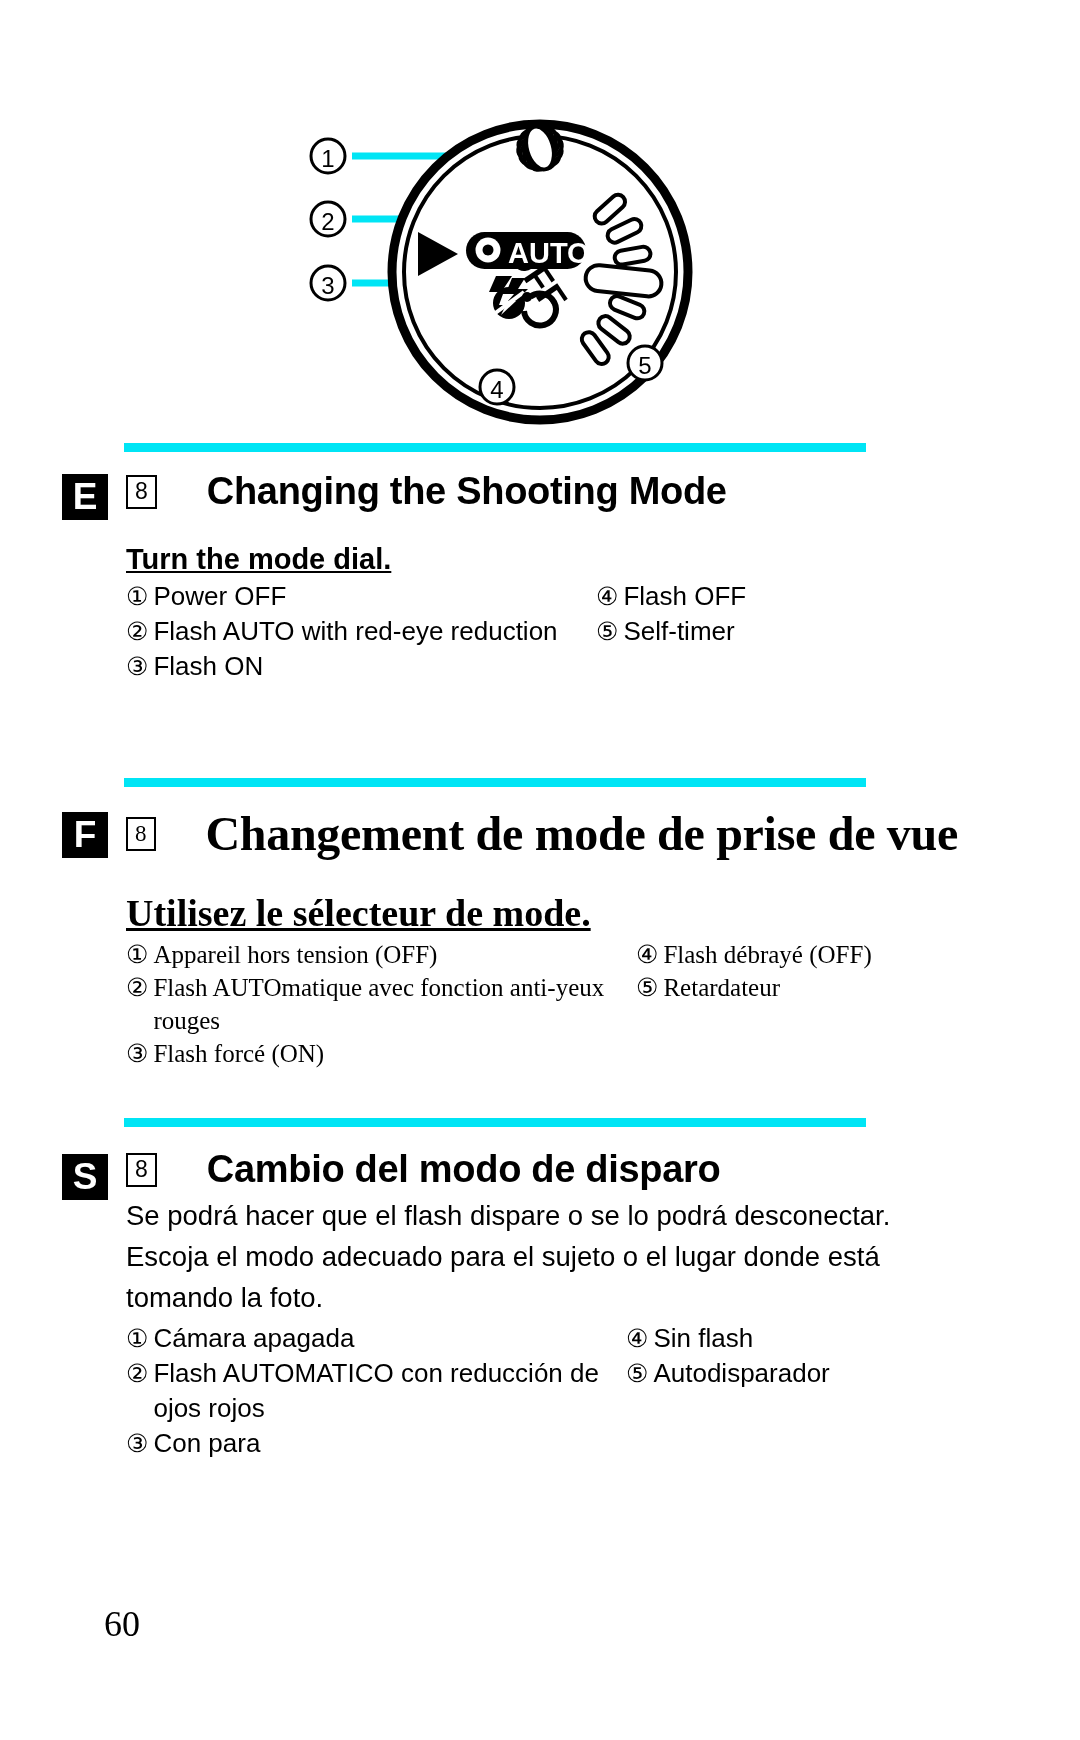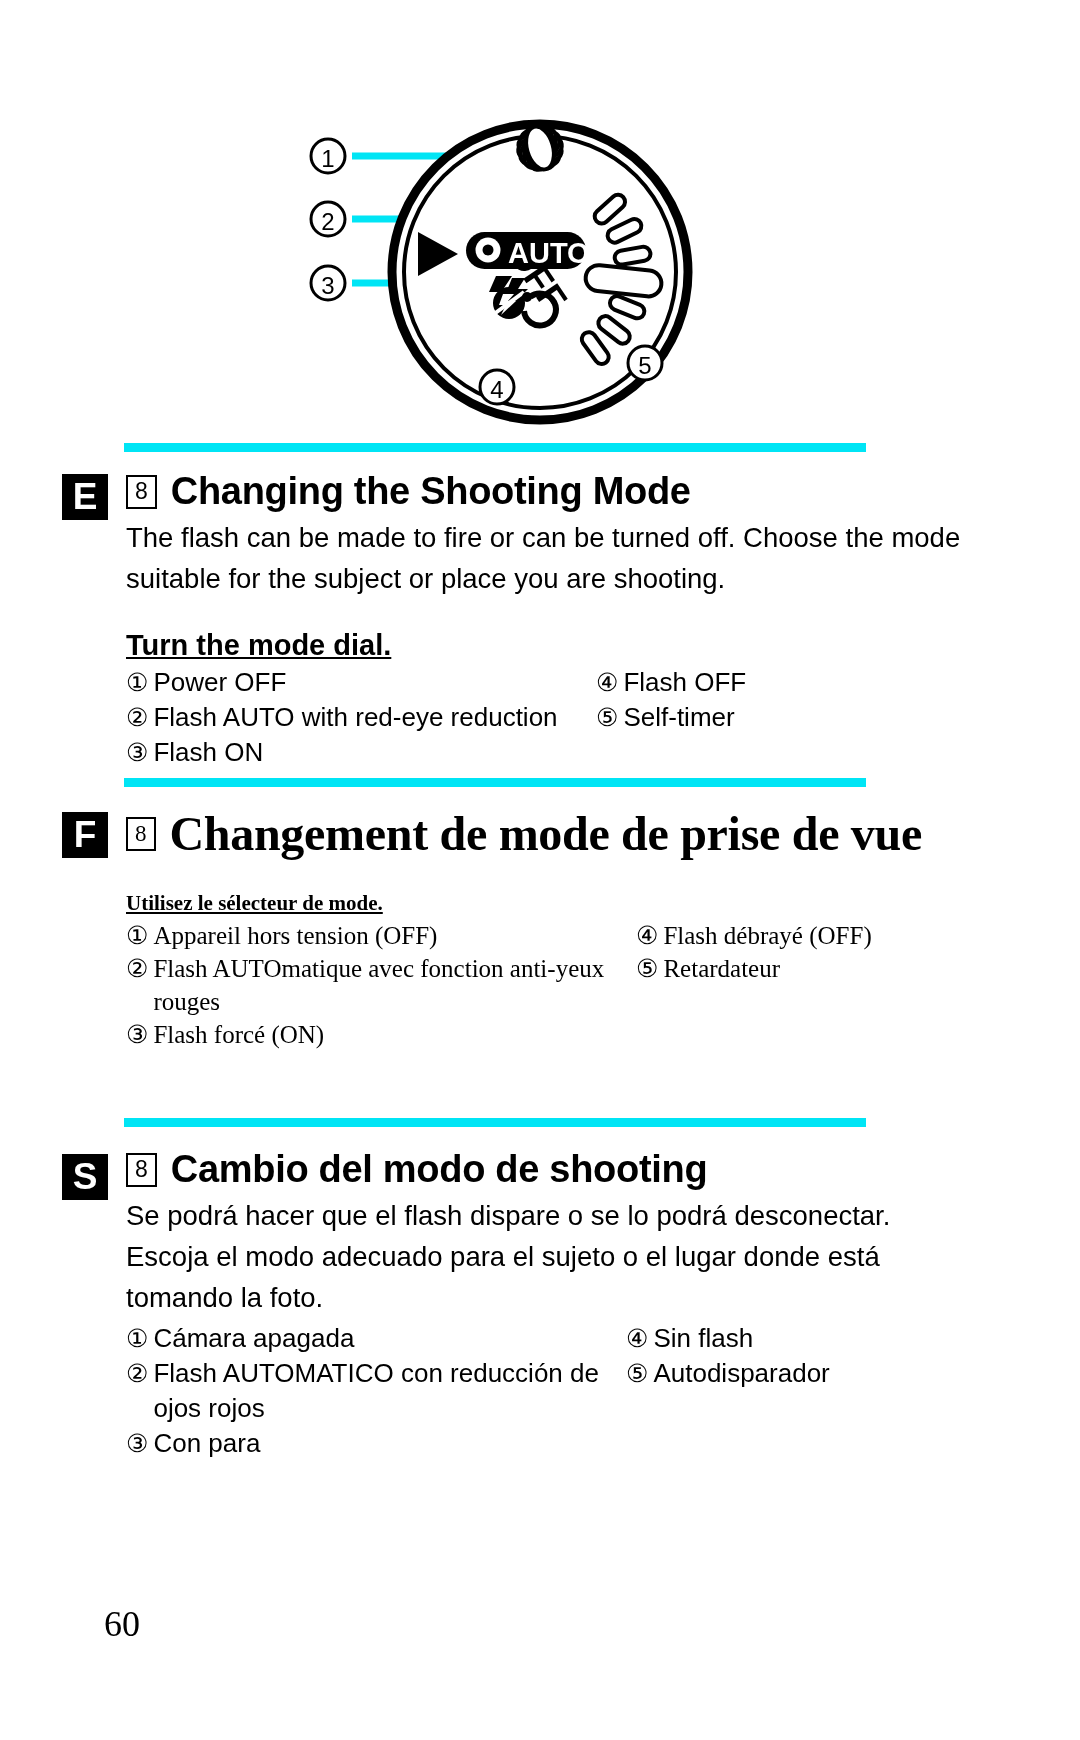--- a/index.html
+++ b/index.html
@@ -72,20 +72,21 @@
     line-height: 23px;
     padding: 3px 7px 4px 7px;
     font-family: "Liberation Sans", sans-serif;
     font-weight: normal;
   }
   .head-title {
     font-size: 38px;
     font-weight: bold;
     letter-spacing: -0.3px;
     white-space: nowrap;
+    margin-left: 36px;
   }
   .para {
     font-size: 27.5px;
     line-height: 41px;
     margin-top: 4px;
     max-width: 880px;
   }
   .subhead {
     font-size: 29px;
     font-weight: bold;
@@ -115,21 +116,21 @@
   .sans, .sans .head-title, .sans .para,
   .sans .subhead, .sans .opt-row {
     font-family: "Liberation Sans", sans-serif;
   }
   .serif, .serif .head-title, .serif .para,
   .serif .subhead, .serif .opt-row {
     font-family: "Liberation Serif", serif;
   }
   .serif .head-title { font-size: 48px; }
   .serif .para { font-size: 28px; line-height: 40px; }
-  .serif .subhead { font-size: 21px; }
+  .serif .subhead { font-size: 38px; }
   .serif .opt-row { font-size: 25px; line-height: 33px; }
   .serif .step-box { font-family: "Liberation Serif", serif; }
 
   .pagenum {
     position: absolute;
     left: 104px;
     top: 1600px;
     font-family: "Liberation Serif", serif;
     font-size: 36px;
     line-height: 48px;
@@ -237,21 +238,20 @@
 </div>
 
 <div class="rule" style="top:443px"></div>
 <div class="section sans" style="top:470px">
   <div class="lang-badge" style="top:4px">E</div>
   <div class="sec-body">
     <div class="head-row">
       <span class="step-box">8</span>
       <span class="head-title">Changing the Shooting Mode</span>
     </div>
-    <div class="para">The flash can be made to fire or can be turned off. Choose the mode suitable for the subject or place you are shooting.</div>
     <div class="subhead">Turn the mode dial.</div>
     <div class="opt-grid">
       <div class="opt-row">
         <span class="opt" style="width:470px">
           <span class="num">①</span>
           <span>Power OFF</span>
         </span>
         <span class="opt">
           <span class="num">④</span>
           <span>Flash OFF</span>
@@ -316,21 +316,21 @@
     </div>
   </div>
 </div>
 
 <div class="rule" style="top:1118px"></div>
 <div class="section sans" style="top:1148px">
   <div class="lang-badge" style="top:6px">S</div>
   <div class="sec-body">
     <div class="head-row">
       <span class="step-box">8</span>
-      <span class="head-title">Cambio del modo de shooting</span>
+      <span class="head-title">Cambio del modo de disparo</span>
     </div>
     <div class="para" style="max-width:790px">Se podrá hacer que el flash dispare o se lo podrá desconectar. Escoja el modo adecuado para el sujeto o el lugar donde está tomando la foto.</div>
     <div class="opt-grid">
       <div class="opt-row">
         <span class="opt" style="width:500px">
           <span class="num">①</span>
           <span>Cámara apagada</span>
         </span>
         <span class="opt">
           <span class="num">④</span>

